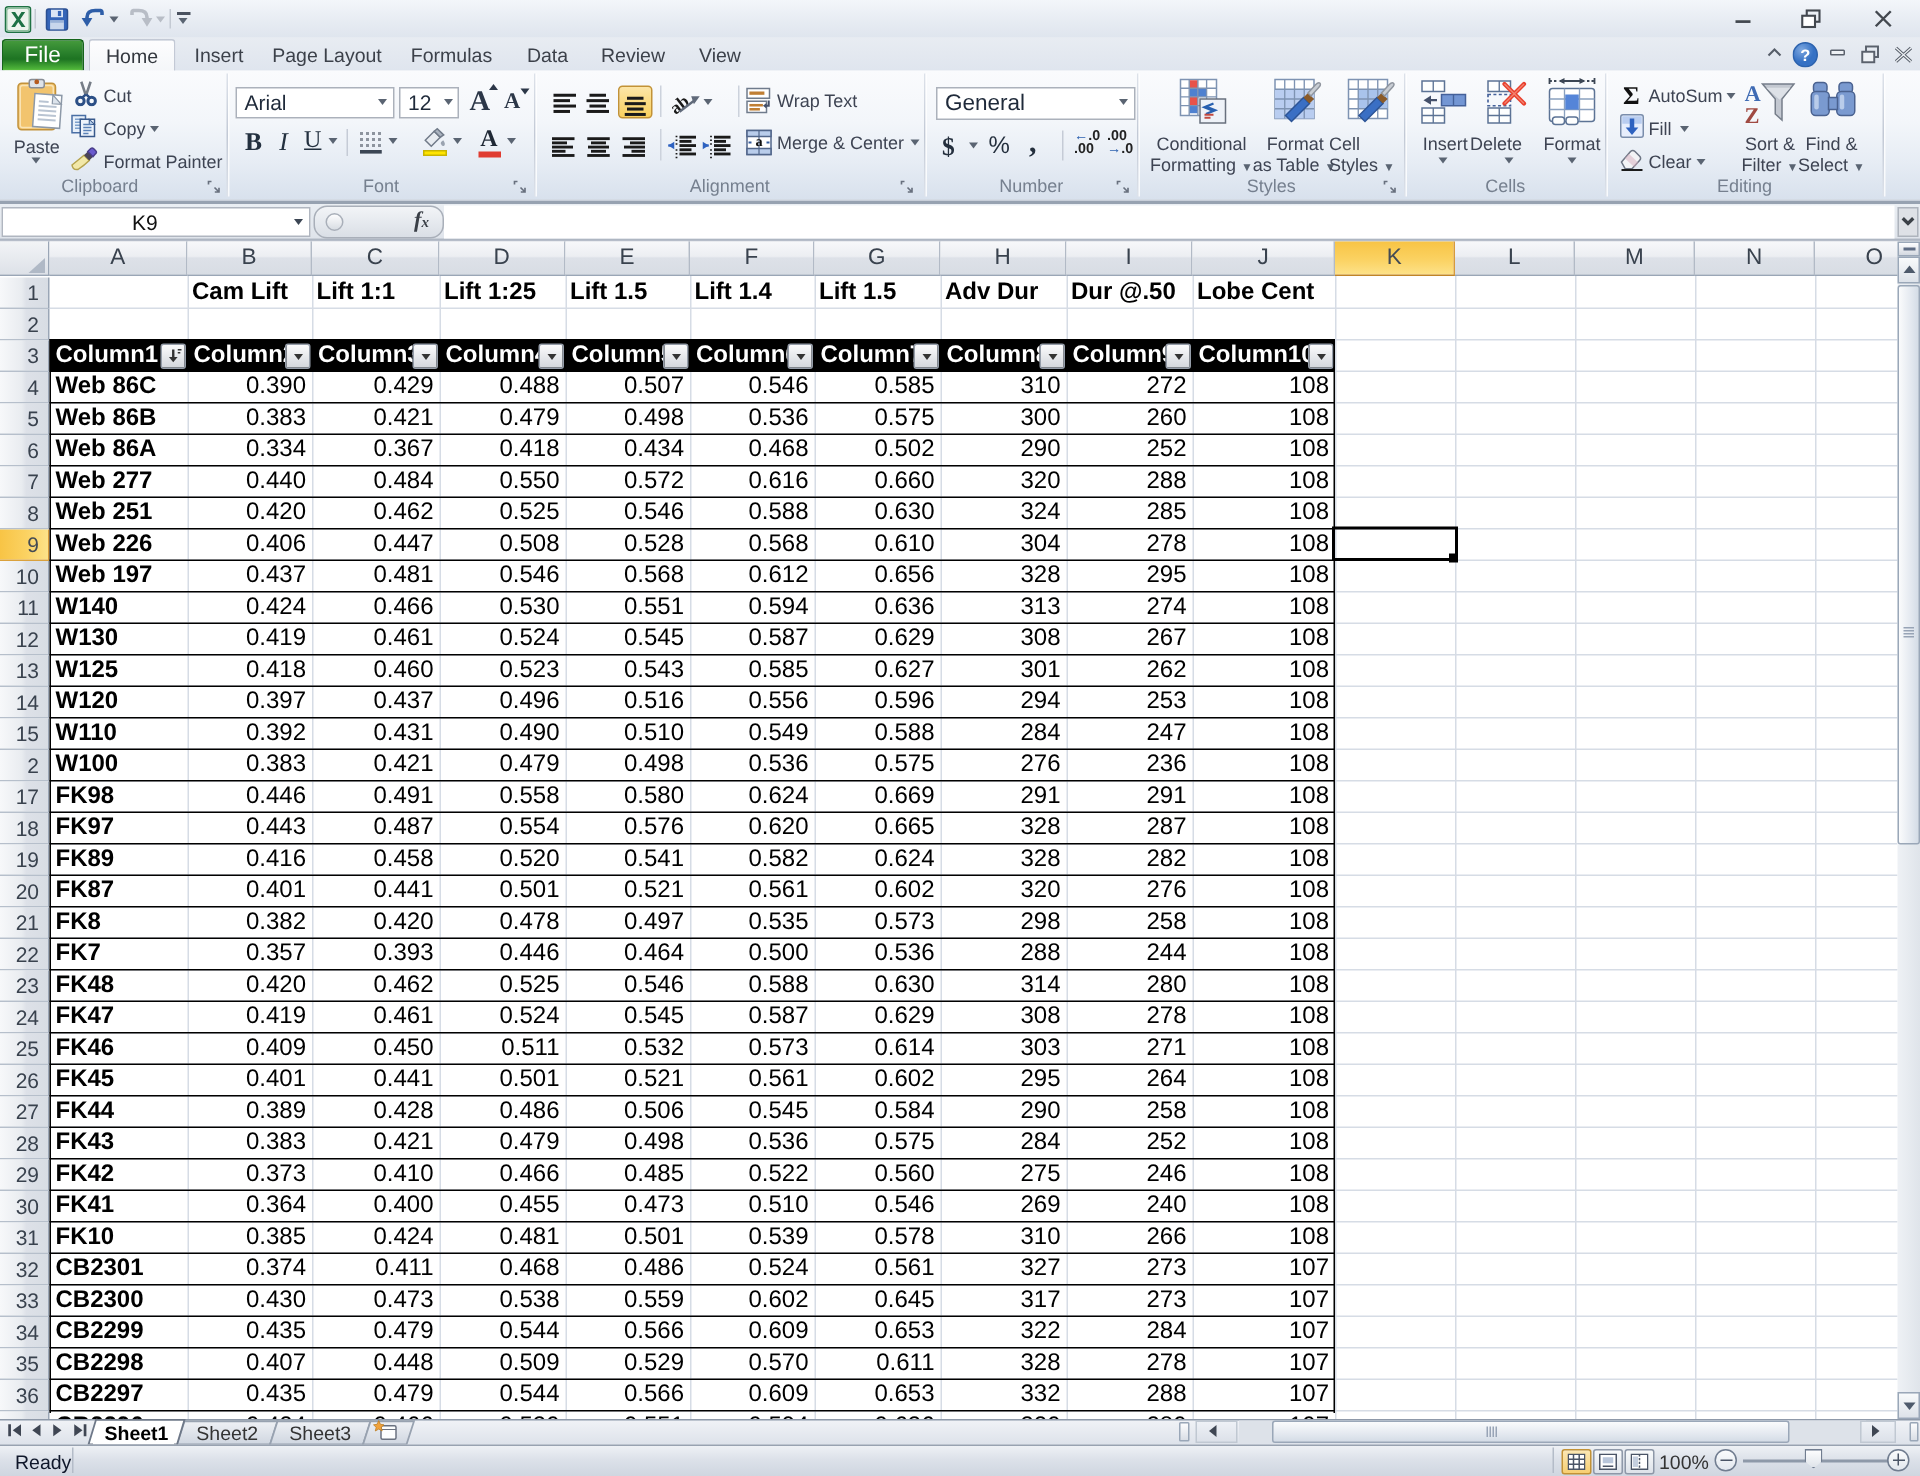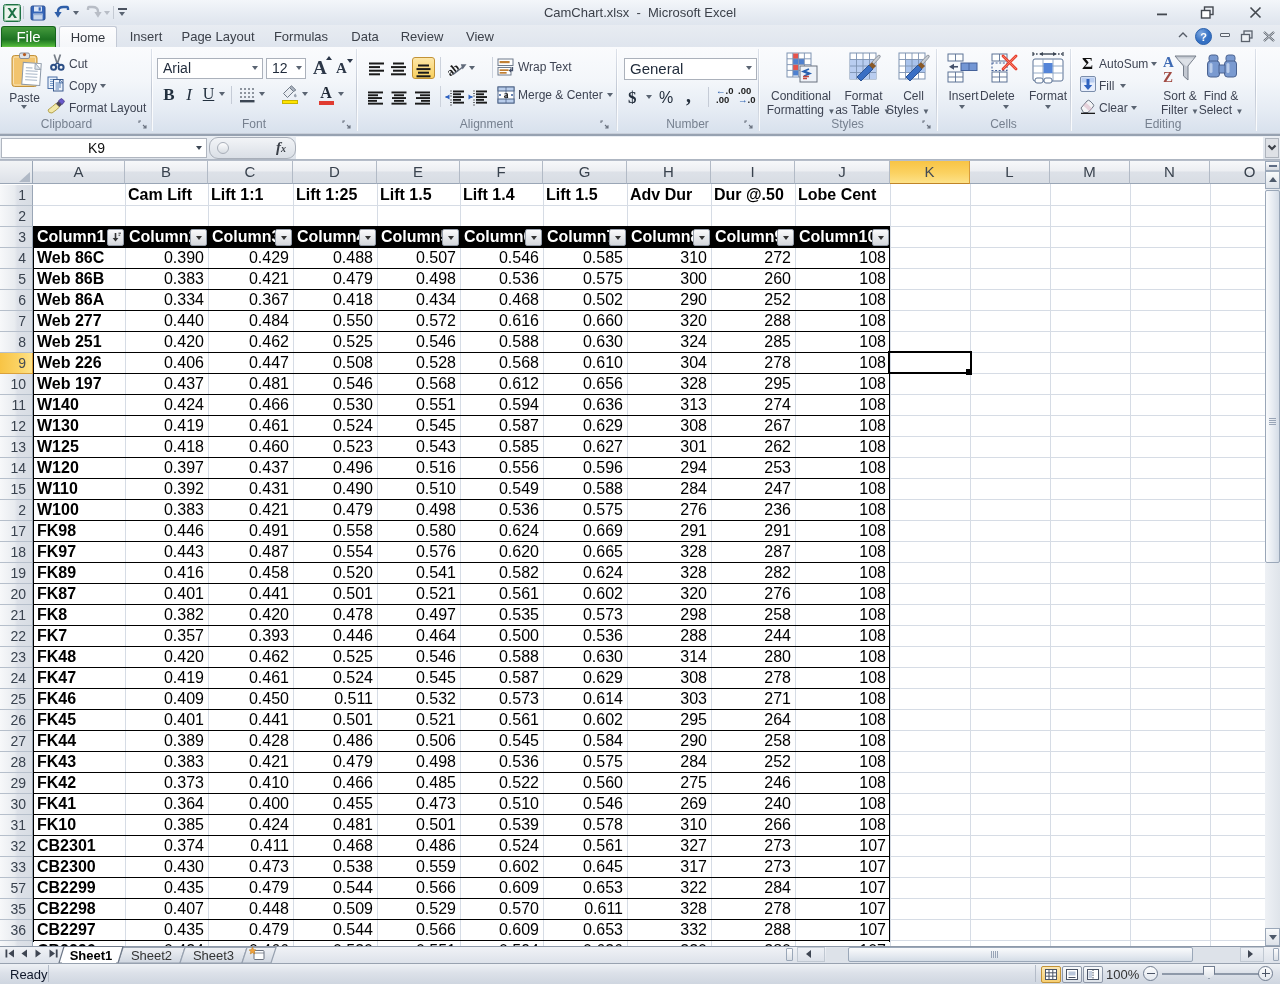--- a/index.html
+++ b/index.html
@@ -47,21 +47,20 @@
  <path d="M9.4 8 L16.6 8 L13 13.8 Z" fill="#b8bdc6"></path>
 </svg>
 <div class="a" style="left:104px;top:11px">
       <div class="tri-d" style="border-top-color:#b8bdc6"></div>
     </div>
 <div class="a" style="left:113px;top:6px;width:1px;height:13px;background:#c4cad3"></div>
 <div class="a" style="left:118px;top:8px;width:9px;height:1.5px;background:#4a5260"></div>
 <div class="a" style="left:119px;top:12px">
       <div class="tri-d"></div>
     </div>
-<div class="a" style="left:0;top:5px;width:1280px;text-align:center;font-size:13px;color:#3a3f48">CamChart.xlsx&nbsp; - &nbsp;Microsoft Excel</div>
 <svg class="a" style="left:1155px;top:8px" width="16" height="12" viewBox="0 0 16 12">
       <rect x="2" y="5.5" width="10" height="1.8" fill="#43484f"></rect>
     </svg>
 <svg class="a" style="left:1200px;top:6px" width="16" height="14" viewBox="0 0 16 14">
  <rect x="4.5" y="1" width="8.5" height="7.5" fill="none" stroke="#43484f" stroke-width="1.4"></rect>
  <rect x="1.5" y="4.5" width="8.5" height="7.5" fill="#fff" stroke="#43484f" stroke-width="1.4"></rect>
 </svg>
 <svg class="a" style="left:1248px;top:6px" width="16" height="14" viewBox="0 0 16 14">
  <path d="M2.5 1.5 L12.5 11.5 M12.5 1.5 L2.5 11.5" stroke="#43484f" stroke-width="1.6"></path>
 </svg>
@@ -175,21 +174,21 @@
 </svg>
 <div class="a rbtext" style="left:69px;top:79px">Copy</div>
 <div class="a" style="left:100px;top:84px">
       <div class="tri-d"></div>
     </div>
 <svg class="a" style="left:47px;top:98px" width="19" height="16" viewBox="0 0 19 16">
  <path d="M1 12 Q6 8 9 5.5 L12.5 9 Q9.5 12 5 15 Q1.5 15.5 1 12 Z" fill="#f2e8a8" stroke="#b5a34e"></path>
  <path d="M9 5.5 L11.5 3 L15 6.5 L12.5 9 Z" fill="#4a4458"></path>
  <path d="M11.5 3 L13.5 1 Q14.5 0.2 15.5 1.2 L16.8 2.5 Q17.8 3.5 16.8 4.4 L15 6.5 Z" fill="#6a5acd" stroke="#493d8a"></path>
 </svg>
-<div class="a rbtext" style="left:69px;top:101px">Format Layout</div>
+<div class="a rbtext" style="left:69px;top:101px">Format Painter</div>
 
 <div class="a combo" style="left:157px;top:58px;width:106px;height:21px;font-size:14px;line-height:19px;padding-left:5px">Arial</div>
 <div class="a" style="left:252px;top:66px">
       <div class="tri-d"></div>
     </div>
 <div class="a combo" style="left:266px;top:58px;width:40px;height:21px;font-size:14px;line-height:19px;padding-left:5px">12</div>
 <div class="a" style="left:296px;top:66px">
       <div class="tri-d"></div>
     </div>
 <div class="a" style="left:313px;top:57px;font-size:19px;font-weight:bold;color:#2c3748;font-family:'Liberation Serif',serif">A</div>
@@ -394,21 +393,21 @@
         <path d="M1 7.5 H27 M1 14 H27 M1 20.5 H27 M7.5 1 V27 M14 1 V27 M20.5 1 V27"></path>
       </g>
  <path d="M8 25 L20 13 L24 17 L12 29 Z" fill="#3a6fc4" stroke="#2c5496"></path>
  <path d="M20 13 L23 10 L27 14 L24 17 Z" fill="#8a5a28"></path>
  <path d="M23 10 L28 4.5 Q30 2.5 31 3.5 Q32 4.5 30 6.5 L25 12 Z" fill="#c8cdd4" stroke="#8f959e"></path>
 </svg>
 <div class="a rbtext" style="left:759px;top:89px;width:84px;text-align:center">Conditional</div>
 <div class="a rbtext" style="left:759px;top:103px;width:84px;text-align:center">Formatting <span style="font-size:8px;color:#5a6472">▼</span></div>
 <div class="a rbtext" style="left:836px;top:89px;width:55px;text-align:center">Format</div>
 <div class="a rbtext" style="left:830px;top:103px;width:66px;text-align:center">as Table <span style="font-size:8px;color:#5a6472">▼</span></div>
-<div class="a rbtext" style="left:886px;top:89px;width:55px;text-align:center">Cell</div>
+<div class="a rbtext" style="left:886px;top:89px;width:55px;">Cell</div>
 <div class="a rbtext" style="left:886px;top:103px;width:55px;">Styles <span style="font-size:8px;color:#5a6472">▼</span></div>
 
 <svg class="a" style="left:947px;top:53px" width="32" height="30" viewBox="0 0 32 30">
  <rect x="1" y="1" width="15" height="7" fill="#fdfefe" stroke="#5c7395"></rect>
       <path d="M8.5 1 V8" stroke="#5c7395" stroke-width="0.9"></path>
  <rect x="1" y="19" width="15" height="10" fill="#fdfefe" stroke="#5c7395"></rect>
       <path d="M8.5 19 V29 M1 24 H16" stroke="#5c7395" stroke-width="0.9"></path>
  <rect x="14" y="10" width="16" height="7.5" fill="#7396d4" stroke="#44619a"></rect>
       <path d="M22 10 V17.5" stroke="#44619a" stroke-width="0.9"></path>
  <path d="M4 13.75 H11" stroke="#44506a" stroke-width="1.6"></path>
@@ -555,21 +554,21 @@
 <div class="rhd" style="top:508px;height:21px">24</div>
 <div class="rhd" style="top:529px;height:21px">25</div>
 <div class="rhd" style="top:550px;height:21px">26</div>
 <div class="rhd" style="top:571px;height:21px">27</div>
 <div class="rhd" style="top:592px;height:21px">28</div>
 <div class="rhd" style="top:613px;height:21px">29</div>
 <div class="rhd" style="top:634px;height:21px">30</div>
 <div class="rhd" style="top:655px;height:21px">31</div>
 <div class="rhd" style="top:676px;height:21px">32</div>
 <div class="rhd" style="top:697px;height:21px">33</div>
-<div class="rhd" style="top:718px;height:21px">57</div>
+<div class="rhd" style="top:718px;height:21px">34</div>
 <div class="rhd" style="top:739px;height:21px">35</div>
 <div class="rhd" style="top:760px;height:21px">36</div>
 <div class="rhd" style="top:781px;height:21px">37</div>
 <div class="vline" style="left:125px;top:24px;height:762px"></div>
 <div class="vline" style="left:208px;top:24px;height:762px"></div>
 <div class="vline" style="left:293px;top:24px;height:762px"></div>
 <div class="vline" style="left:377px;top:24px;height:762px"></div>
 <div class="vline" style="left:460px;top:24px;height:762px"></div>
 <div class="vline" style="left:543px;top:24px;height:762px"></div>
 <div class="vline" style="left:627px;top:24px;height:762px"></div>

